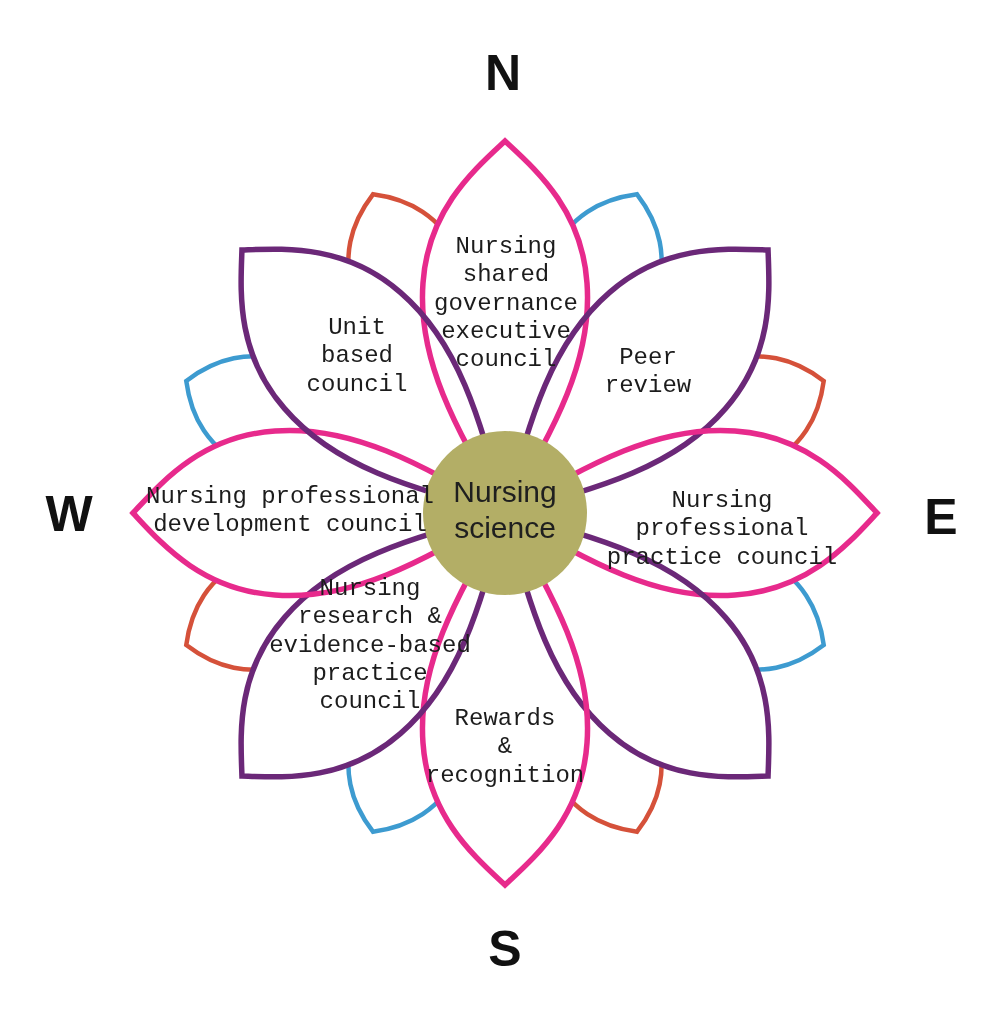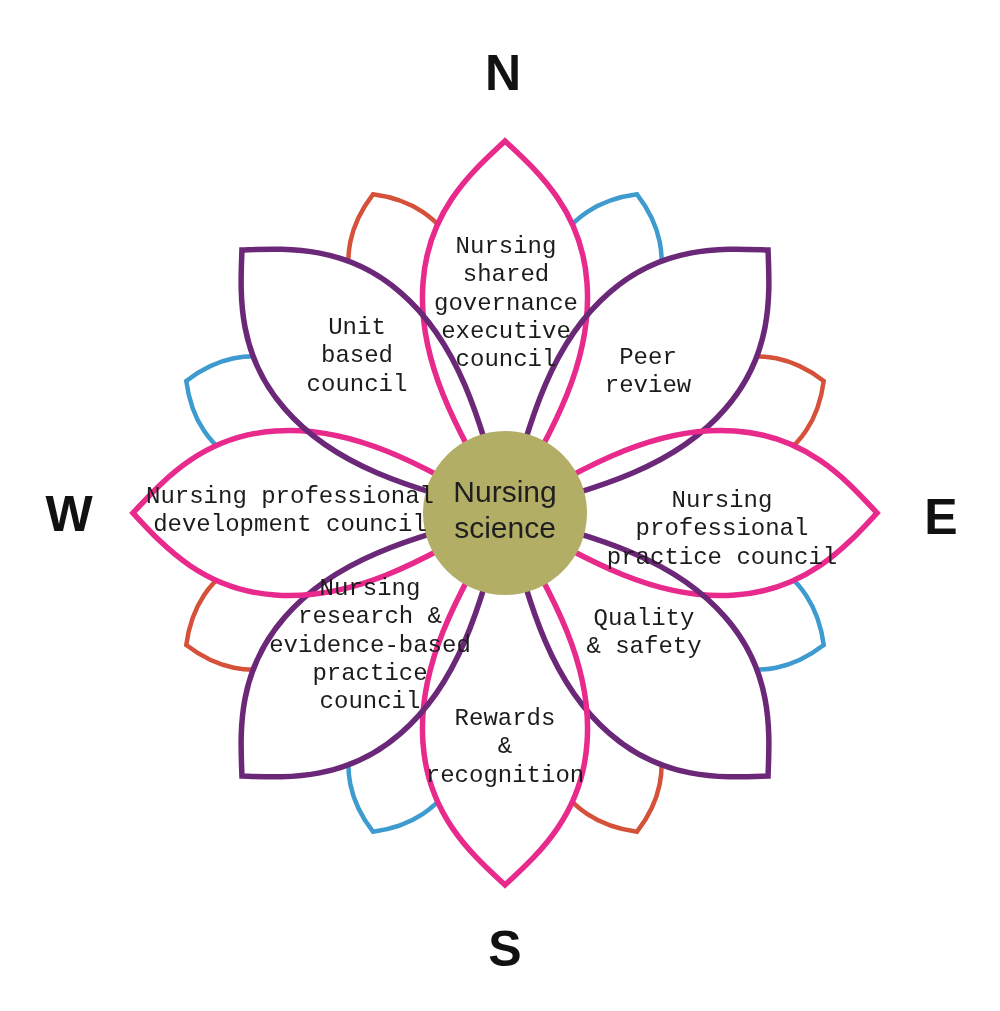--- a/index.html
+++ b/index.html
@@ -95,22 +95,20 @@
 
   <div class="petal-label" style="left:506px; top:304px;">Nursing
 shared
 governance
 executive
 council</div>
   <div class="petal-label" style="left:648px; top:372px;">Peer
 review</div>
   <div class="petal-label" style="left:722px; top:529px;">Nursing professional
 practice council</div>
-  <div class="petal-label" style="left:644px; top:633px;">Quality
-&amp; safety</div>
   <div class="petal-label" style="left:505px; top:747px;">Rewards
 &amp;
 recognition</div>
   <div class="petal-label" style="left:370px; top:646px;">Nursing
 research &amp;
 evidence-based
 practice
 council</div>
   <div class="petal-label" style="left:290px; top:511px;">Nursing professional
 development council</div>

